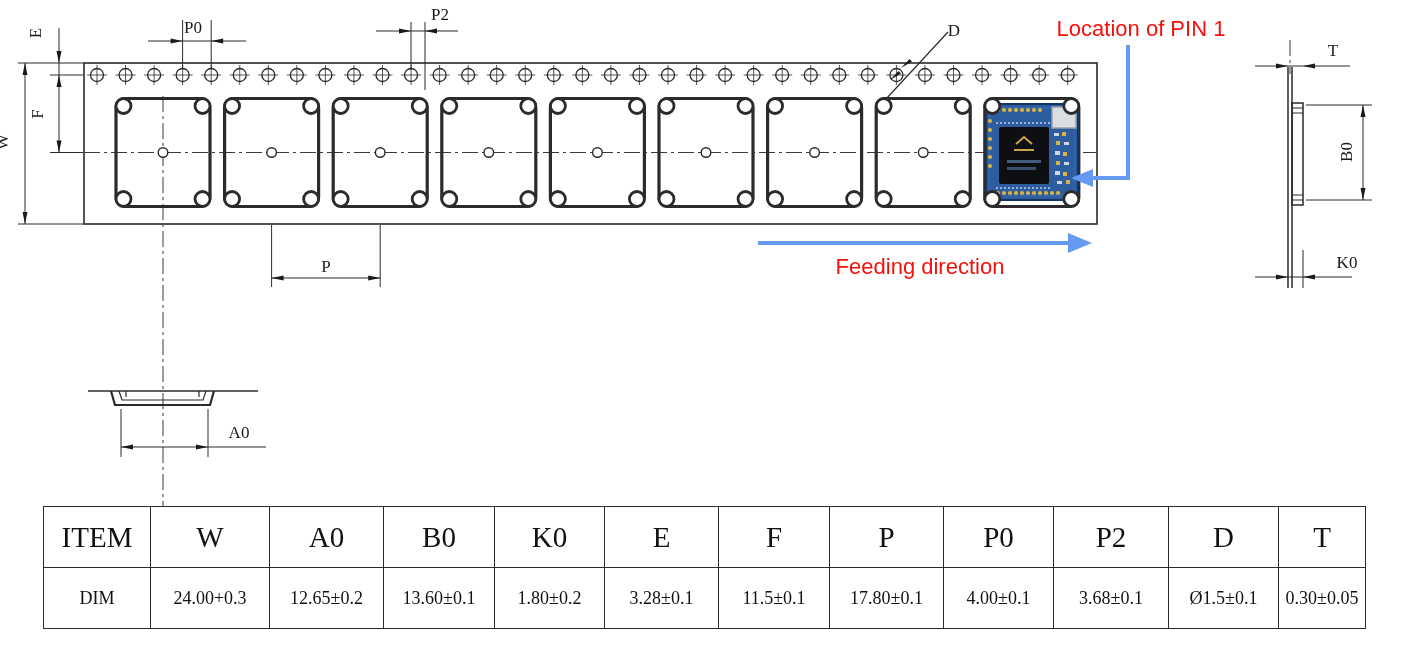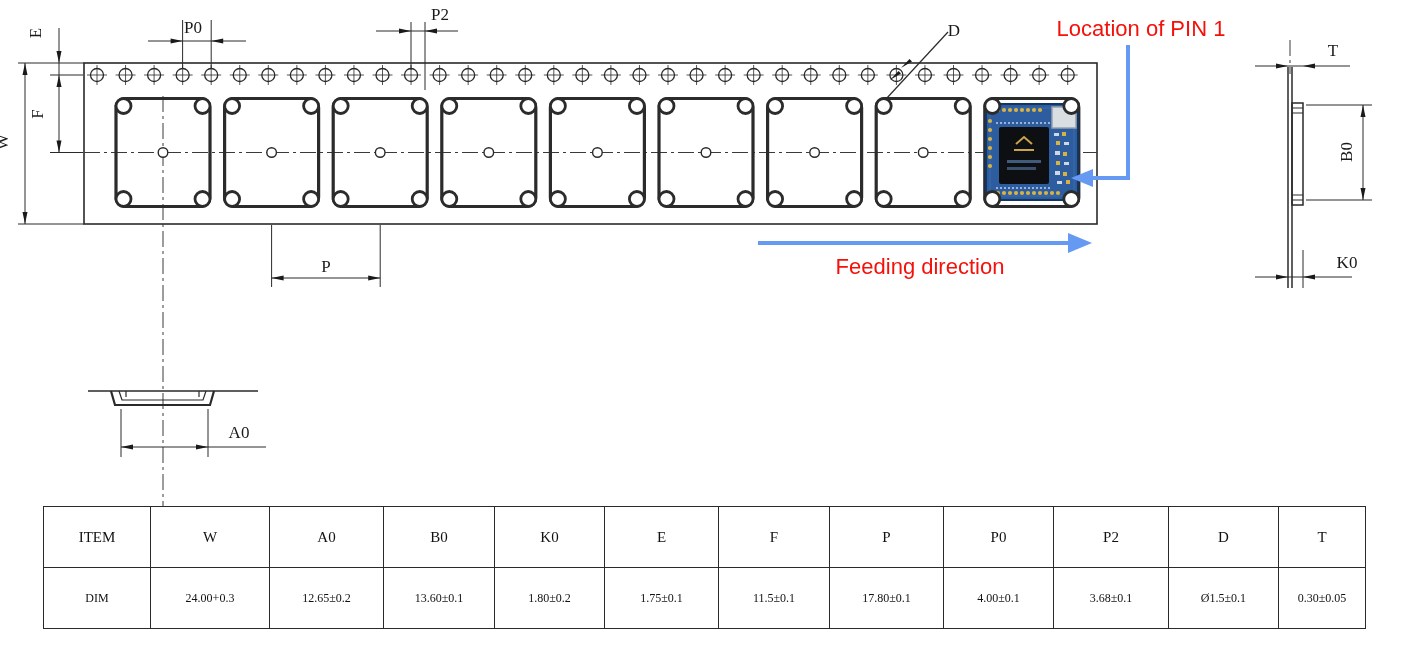--- a/index.html
+++ b/index.html
@@ -7,22 +7,22 @@
          font-family:"Liberation Serif",serif;}
   svg{position:absolute;left:0;top:0;}
   .lw{stroke:#2a2a2a;fill:none;}
   .dimtext{font-family:"Liberation Serif",serif;font-size:17px;fill:#1a1a1a;}
   .anntext{font-family:"Liberation Sans",sans-serif;font-size:22px;fill:#f5100a;}
   .cl{stroke:#3a3a3a;stroke-width:1;fill:none;stroke-dasharray:16 4 3 4;}
   #dim-table{position:absolute;left:43px;top:506px;border-collapse:collapse;table-layout:fixed;
              font-family:"Liberation Serif",serif;color:#111;}
   #dim-table td{border:1.6px solid #2a2a2a;text-align:center;vertical-align:middle;
                 height:60px;padding:0;overflow:hidden;white-space:nowrap;}
-  #dim-table .hrow td{font-size:15px;}
-  #dim-table .drow td{font-size:12px;}
+  #dim-table .hrow td{font-size:29px;}
+  #dim-table .drow td{font-size:18px;}
 </style>
 </head>
 <body>
 
 <div id="stage">
 
 <svg width="1407" height="651" viewBox="0 0 1407 651">
 
   <g>
     <rect x="84" y="63" width="1013" height="161" fill="#ffffff" class="lw" stroke-width="1.6"></rect>
@@ -385,21 +385,21 @@
     <td>P2</td>
     <td>D</td>
     <td>T</td>
   </tr>
   <tr class="drow">
     <td>DIM</td>
     <td>24.00+0.3</td>
     <td>12.65±0.2</td>
     <td>13.60±0.1</td>
     <td>1.80±0.2</td>
-    <td>1.75±0.1</td>
+    <td>3.28±0.1</td>
     <td>11.5±0.1</td>
     <td>17.80±0.1</td>
     <td>4.00±0.1</td>
     <td>3.68±0.1</td>
     <td>Ø1.5±0.1</td>
     <td>0.30±0.05</td>
   </tr>
 </tbody>
     </table>
 

